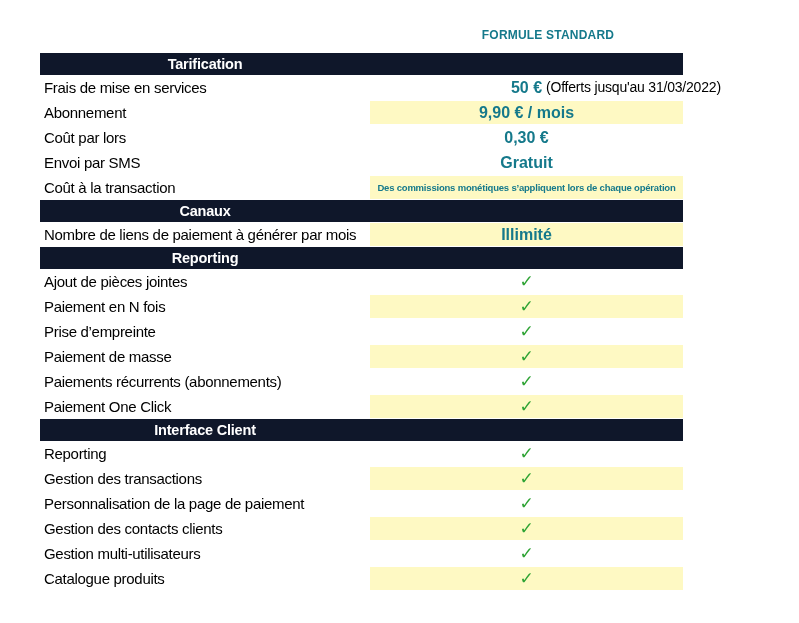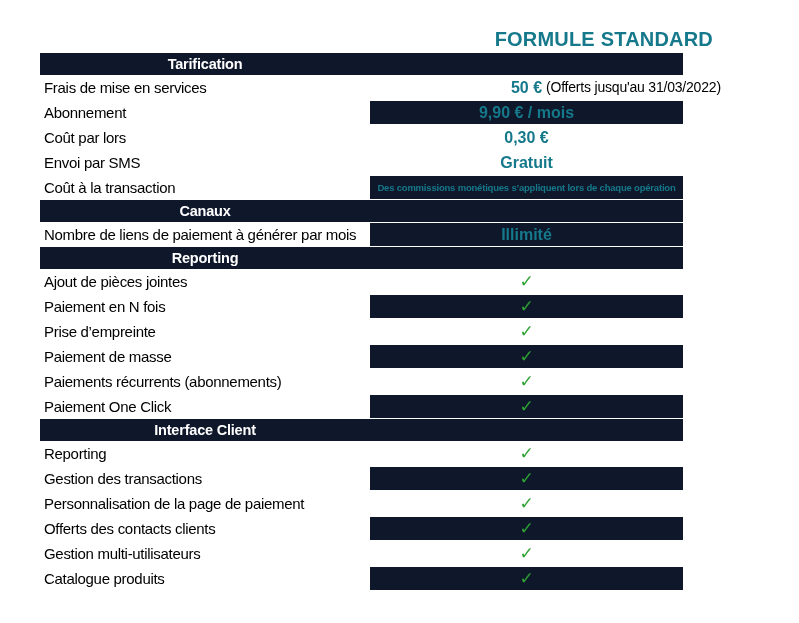--- a/index.html
+++ b/index.html
@@ -4,21 +4,21 @@
 <style>
   html,body{margin:0;padding:0}
   body{
     width:799px;height:623px;
     background:#ffffff;
     font-family:"Liberation Sans",sans-serif;
     position:relative;overflow:hidden;
   }
   .plan-title{
     position:absolute;left:383px;top:28px;width:330px;
-    text-align:right;font-weight:bold;font-size:20px;
+    text-align:center;font-weight:bold;font-size:12px;
     letter-spacing:.2px;color:#15798B;
   }
   .table{
     position:absolute;left:40px;top:53px;width:643px;
   }
   .section-bar{
     height:22px;background:#0f172a;display:flex;align-items:center;
   }
   .section-title{
     width:330px;text-align:center;color:#ffffff;
@@ -29,21 +29,21 @@
     width:330px;box-sizing:border-box;padding-left:4px;
     font-size:15px;letter-spacing:-.3px;line-height:25px;
     color:#000000;white-space:nowrap;
   }
   .row .value{
     width:313px;box-sizing:border-box;position:relative;
     text-align:center;line-height:23px;padding:1px 0;
     font-weight:bold;font-size:16px;color:#15798B;
   }
   .row .value.shaded{
-    background:#0f172a;background-clip:content-box;
+    background:#fef9c3;background-clip:content-box;
   }
   .row .value .val{display:inline-block;vertical-align:top}
   .row .value.note-cell .val{
     font-size:9.5px;letter-spacing:-.2px;line-height:23px;
   }
   .check{
     color:#2EA334;font-weight:normal;font-size:17px;line-height:23px;
   }
   .annotation{
     position:absolute;left:176px;top:1px;line-height:23px;
@@ -122,21 +122,21 @@
     </div>
     <div class="row">
       <div class="label">Gestion des transactions</div>
       <div class="value shaded"><span class="check">✓</span></div>
     </div>
     <div class="row">
       <div class="label">Personnalisation de la page de paiement</div>
       <div class="value"><span class="check">✓</span></div>
     </div>
     <div class="row">
-      <div class="label">Offerts des contacts clients</div>
+      <div class="label">Gestion des contacts clients</div>
       <div class="value shaded"><span class="check">✓</span></div>
     </div>
     <div class="row">
       <div class="label">Gestion multi-utilisateurs</div>
       <div class="value"><span class="check">✓</span></div>
     </div>
     <div class="row">
       <div class="label">Catalogue produits</div>
       <div class="value shaded"><span class="check">✓</span></div>
     </div>

